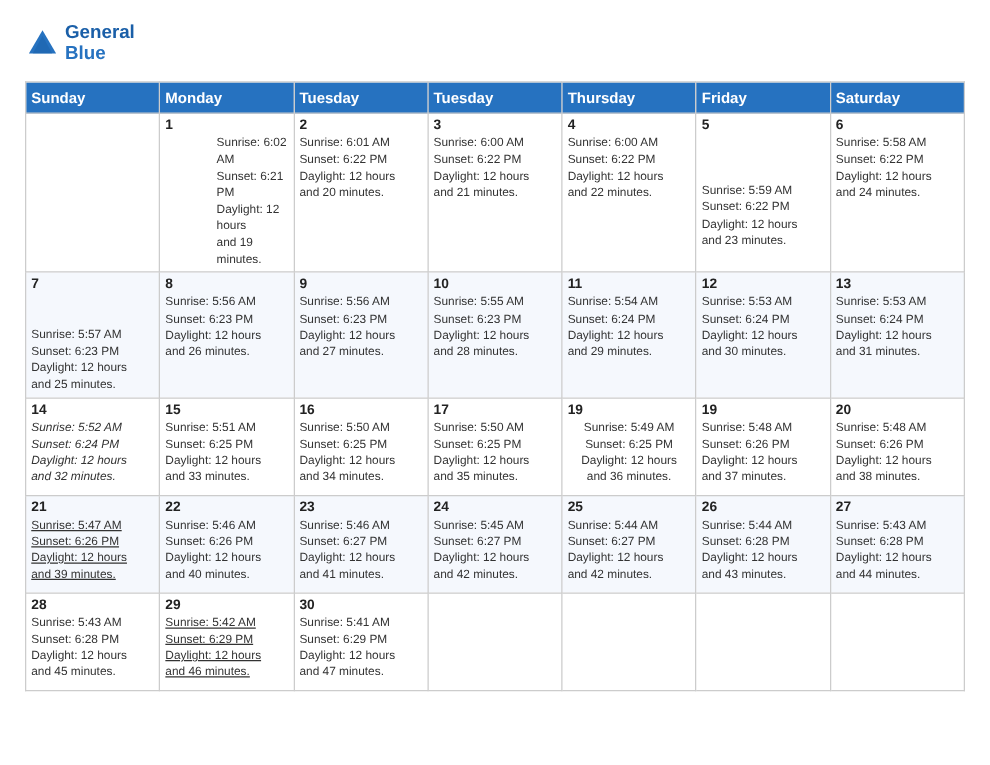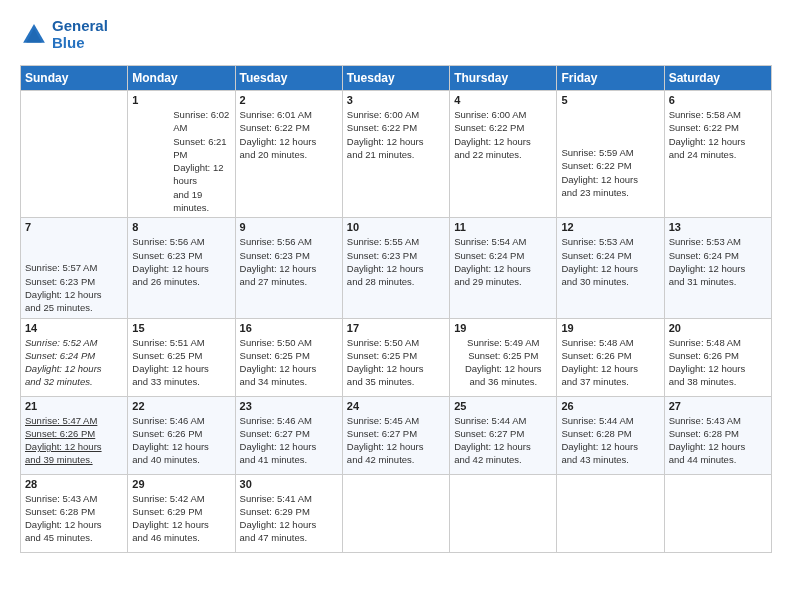--- a/index.html
+++ b/index.html
@@ -331,21 +331,21 @@
         <tr>
           <td>
             <div class="day-num">28</div>
             <div class="day-info" style="white-space: pre-line;">Sunrise: 5:43 AM
 Sunset: 6:28 PM
 Daylight: 12 hours
 and 45 minutes.</div>
           </td>
           <td>
             <div class="day-num">29</div>
-            <div class="day-info" style="white-space: pre-line;">Sunrise: 5:42 AM
+            <div class="day-info" style="white-space: pre-line; text-decoration: underline;">Sunrise: 5:42 AM
 Sunset: 6:29 PM
 Daylight: 12 hours
 and 46 minutes.</div>
           </td>
           <td>
             <div class="day-num">30</div>
             <div class="day-info" style="white-space: pre-line;">Sunrise: 5:41 AM
 Sunset: 6:29 PM
 Daylight: 12 hours
 and 47 minutes.</div>

